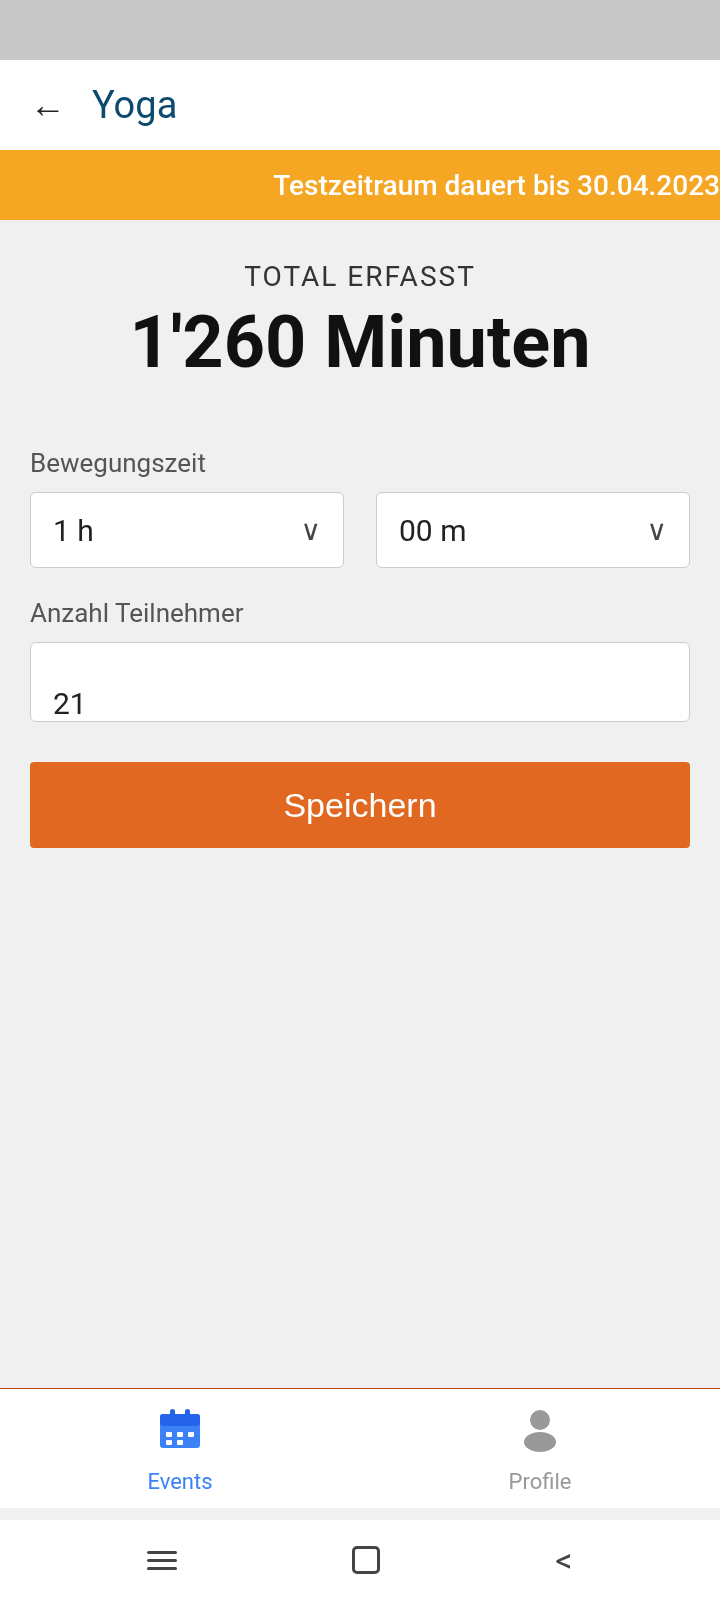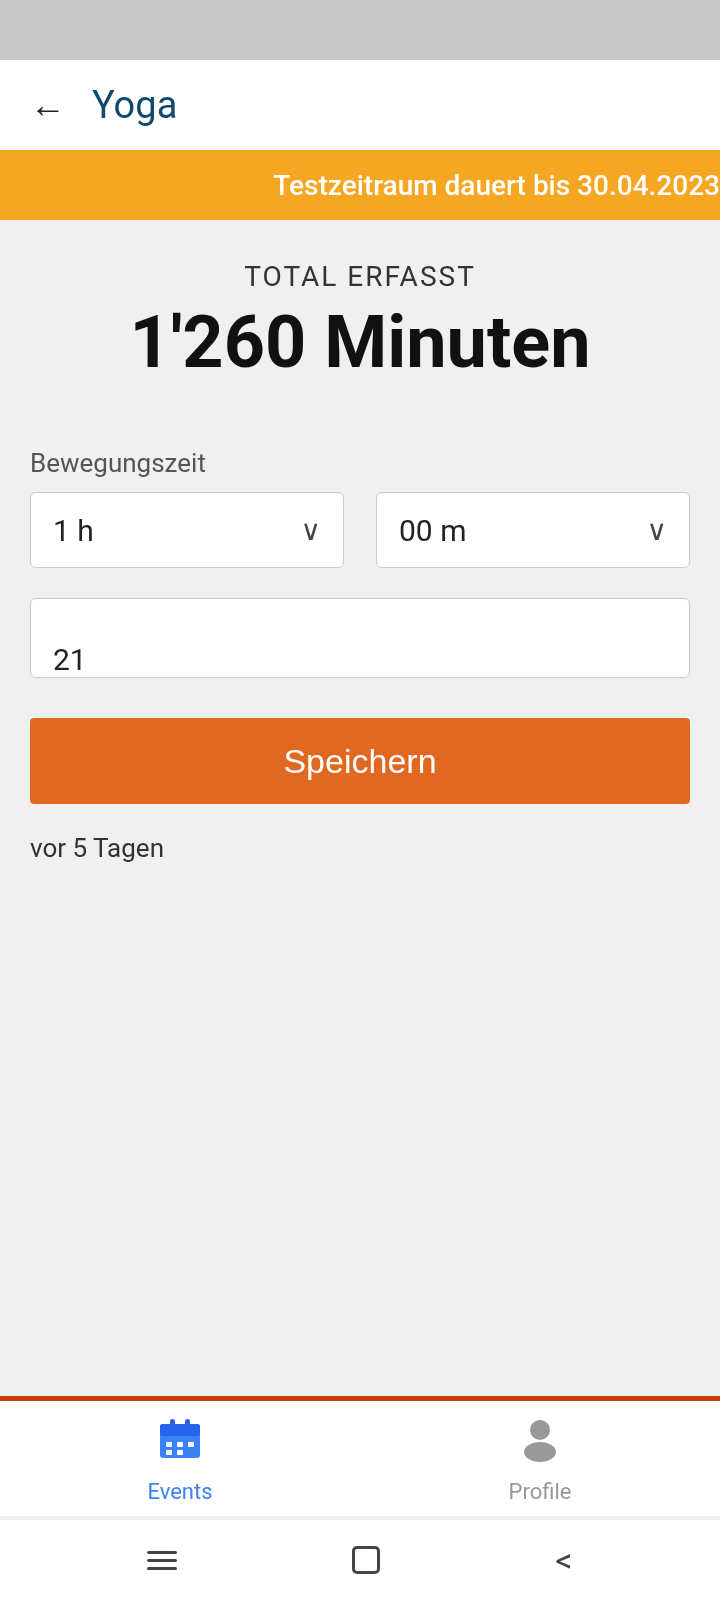--- a/index.html
+++ b/index.html
@@ -180,27 +180,27 @@
     
     .last-saved {
       font-size: 26px;
       color: #333333;
       line-height: 1.6;
     }
 
     
     .bottom-nav {
       position: absolute;
-      bottom: 84px;
+      bottom: 92px;
       left: 0;
       width: 100%;
       height: 120px;
       background: #ffffff;
       display: flex;
-      border-top: 5px solid #c2410c;
+      border-top: 1px solid #c2410c;
     }
 
     .nav-item {
       flex: 1;
       display: flex;
       flex-direction: column;
       align-items: center;
       justify-content: center;
       gap: 6px;
       cursor: pointer;
@@ -307,31 +307,31 @@
         <span class="dropdown-arrow">∨</span>
       </div>
       <div class="dropdown">
         <span class="dropdown-value">00 m</span>
         <span class="dropdown-arrow">∨</span>
       </div>
     </div>
   </div>
 
   <div class="teilnehmer-section">
+    <div class="field-label">Anzahl Teilnehmer</div>
     <div class="text-input">
       <span class="text-input-value">21</span>
     </div>
   </div>
 
   <button class="save-btn">
     <span>Speichern</span>
   </button>
 
   <div class="last-saved">
-    <div>vor 5 Tagen</div>
   </div>
 
 </div>
 
 <div class="bottom-nav">
 
   <div class="nav-item active">
     <div class="nav-icon">
       <svg width="48" height="48" viewBox="0 0 48 48" fill="none" xmlns="http://www.w3.org/2000/svg">
 

